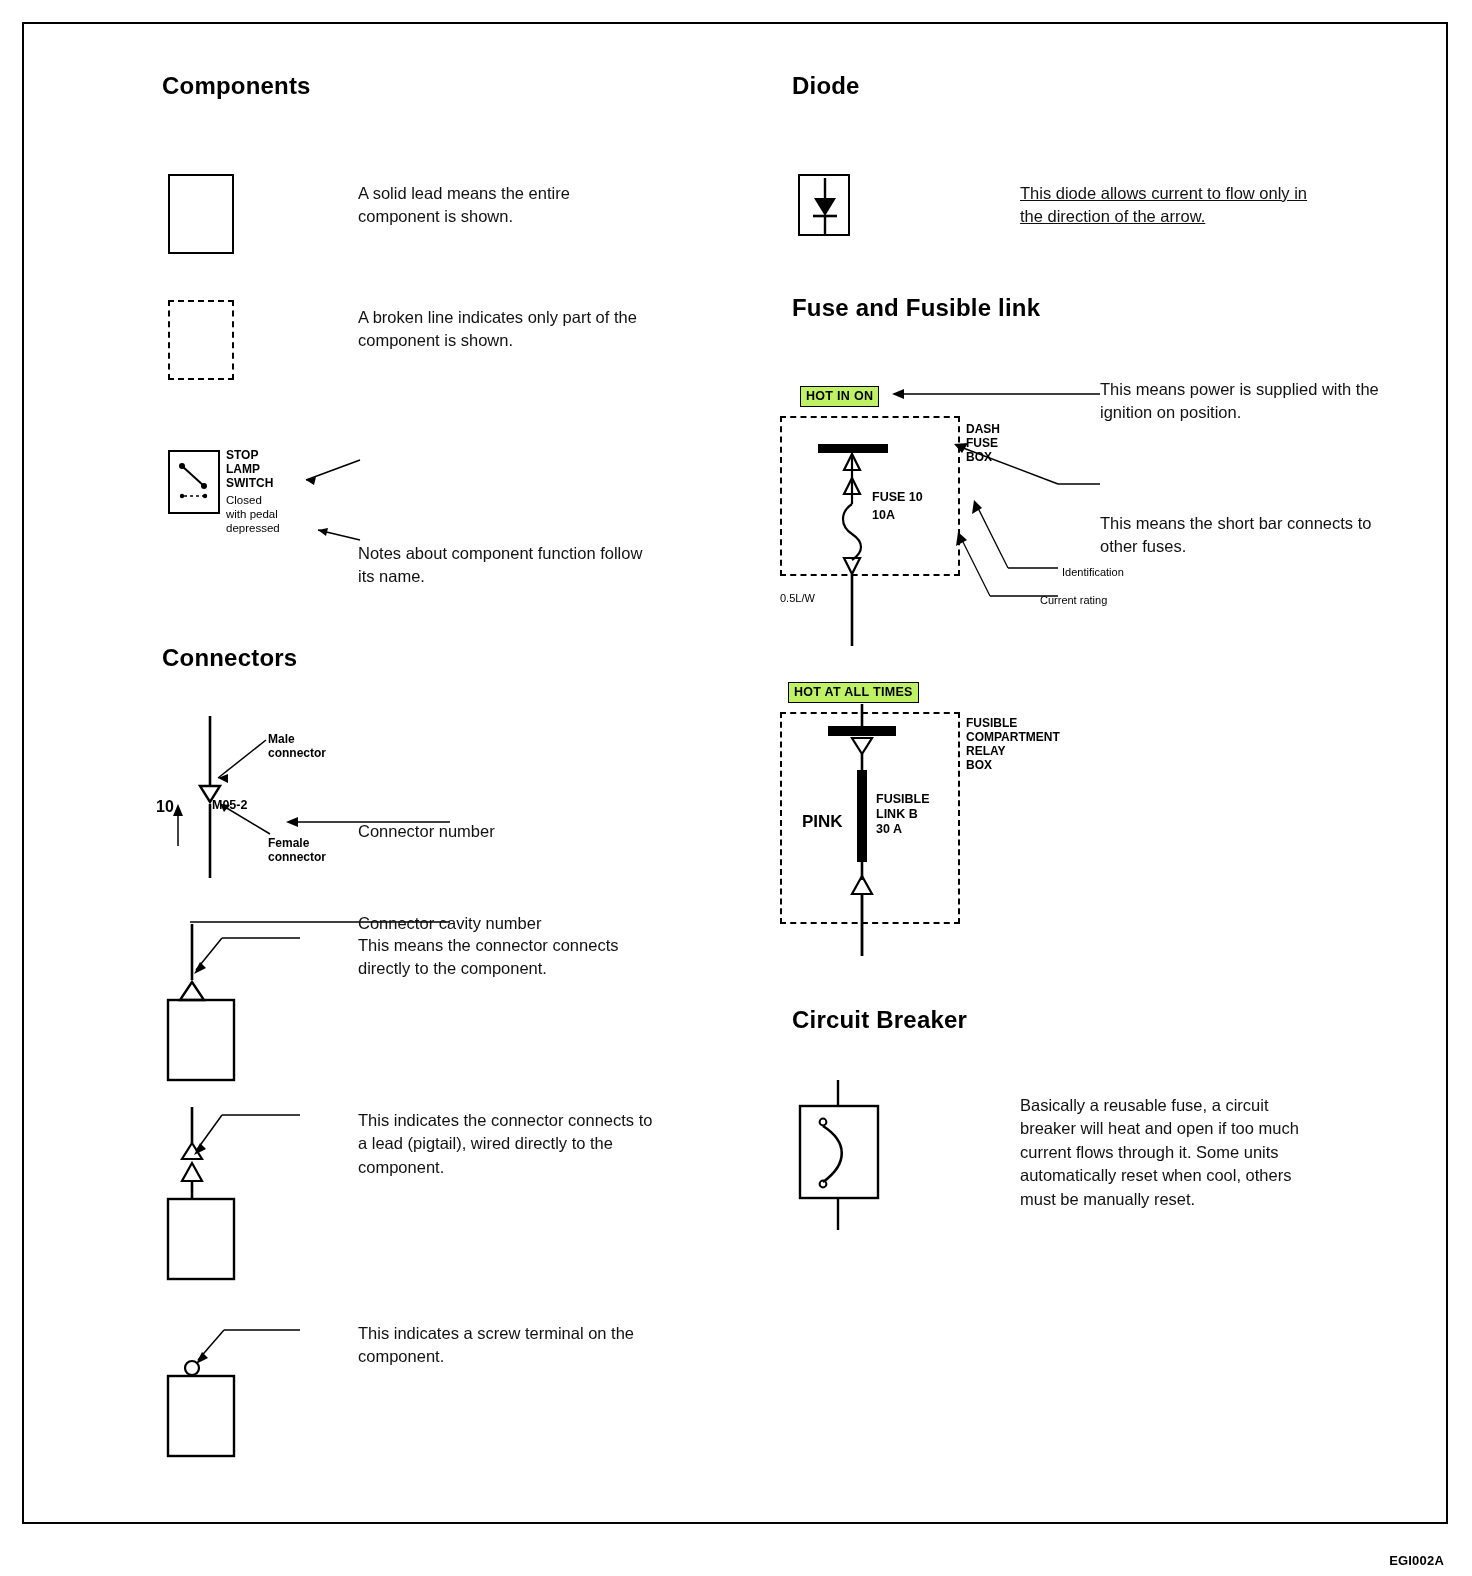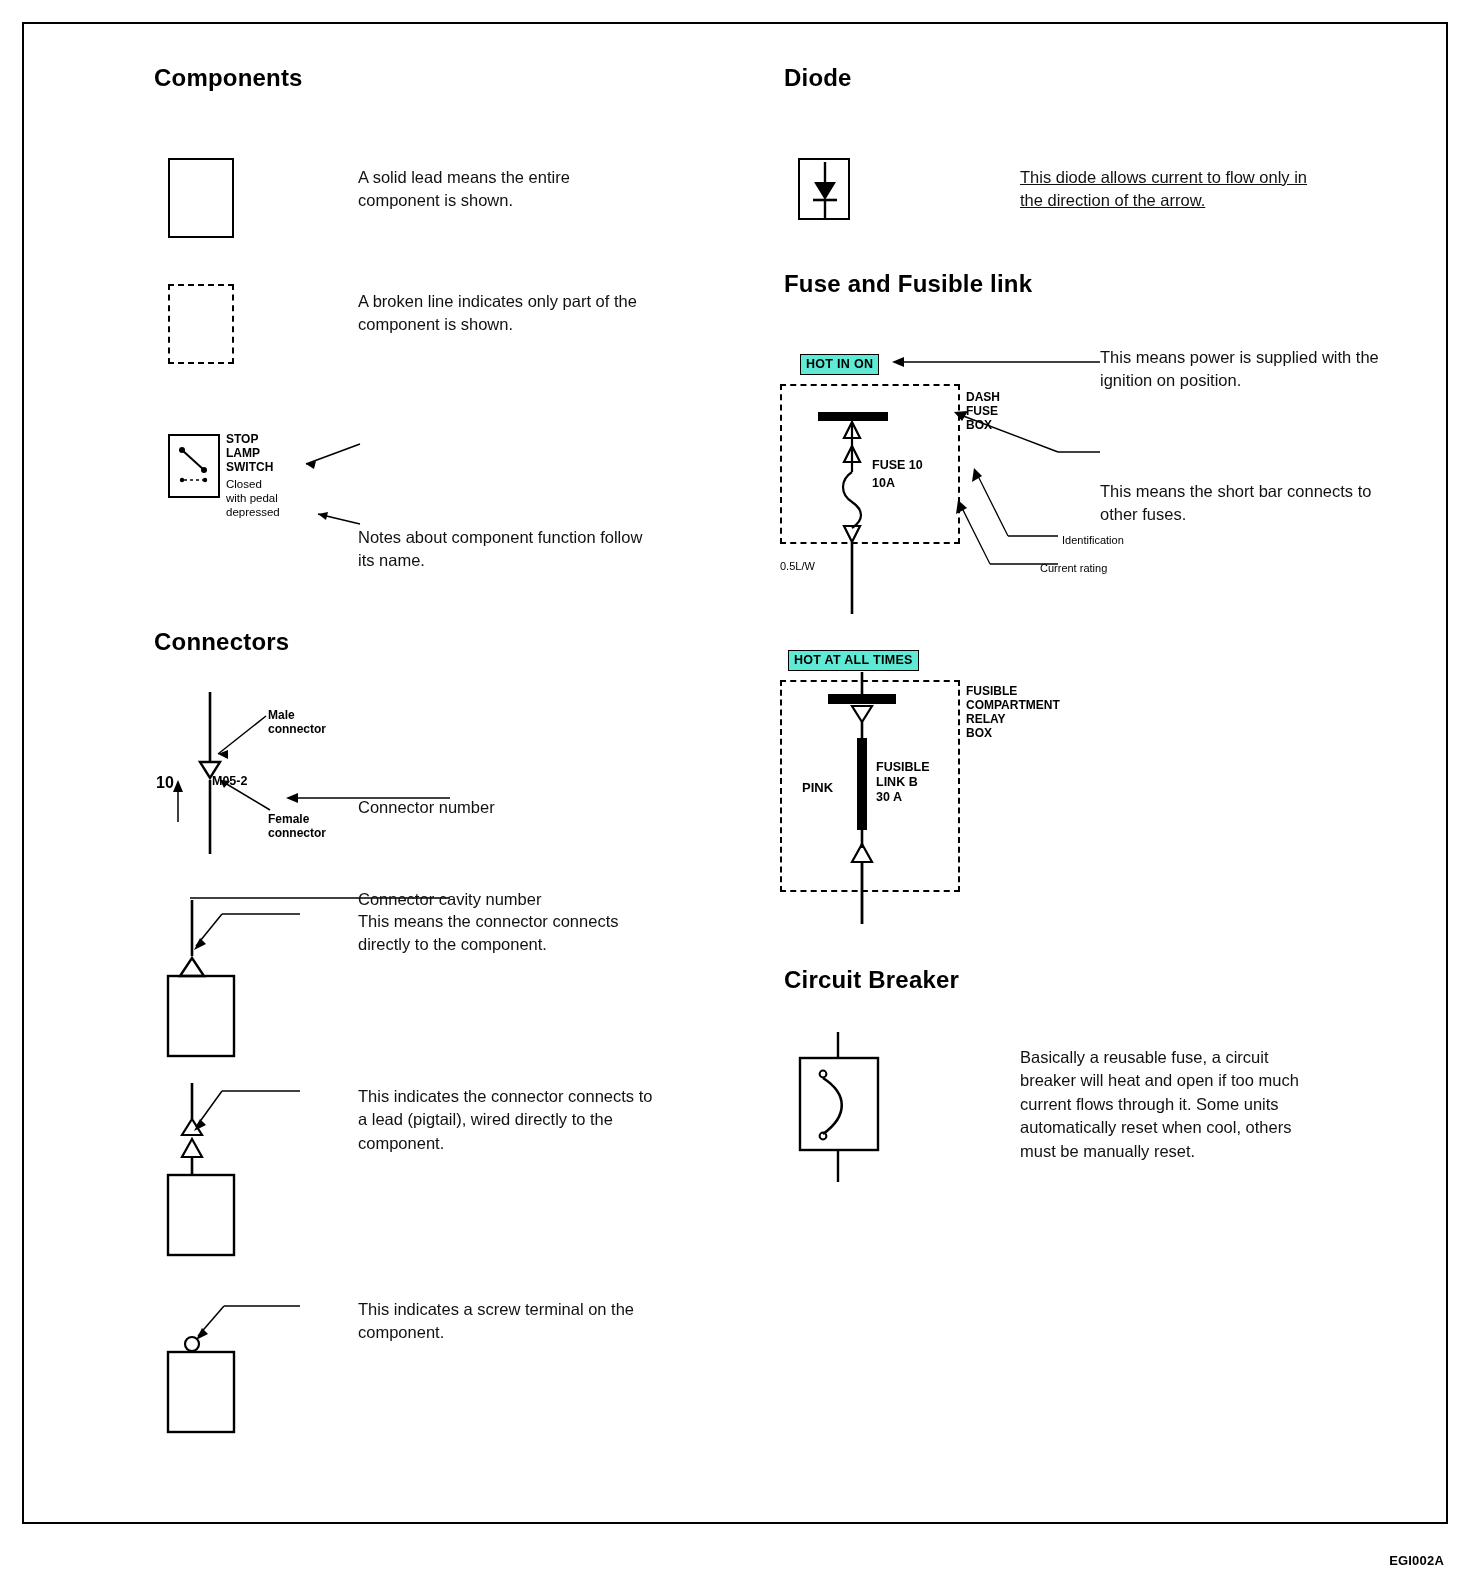--- a/index.html
+++ b/index.html
@@ -31,21 +31,21 @@
     font-size: 13px;
     font-weight: bold;
     letter-spacing: 0.2px;
   }
   .col-left { position: absolute; left: 150px; top: 60px; width: 600px; }
   .col-right { position: absolute; left: 780px; top: 60px; width: 620px; }
 
   h2.sect {
     font-size: 24px;
     font-weight: bold;
-    margin: 4px;
+    margin: 12px;
     letter-spacing: 0.2px;
   }
   .row { position: relative; }
   .desc {
     font-size: 16.5px;
     line-height: 1.42;
     color: #111;
   }
   .small-lab {
     font-size: 12px;
@@ -68,21 +68,21 @@
     border: 2.5px dashed #000;
     box-sizing: border-box;
   }
   .hotlabel {
     border: 1.5px solid #000;
     display: inline-block;
     padding: 2px 5px 3px 5px;
     font-size: 12.5px;
     font-weight: bold;
     letter-spacing: 0.3px;
-    background: #5eead4;
+    background: #bef264;
   }
   svg { display: block; overflow: visible; }
   .abs { position: absolute; }
 </style>
 </head>
 <body>
 
 <div class="page-frame"></div>
 
 <div class="col-left">
@@ -299,21 +299,21 @@
       <line x1="82" y1="190" x2="82" y2="252" stroke="#000" stroke-width="2.8"></line>
     </svg>
 
     <div class="abs small-lab" style="left:186px; top:52px; width:150px;">
       <div>FUSIBLE</div>
       <div>COMPARTMENT</div>
       <div>RELAY</div>
       <div>BOX</div>
     </div>
 
-    <div class="abs small-lab" style="left:22px; top:148px; font-size:13px;">PINK</div>
+    <div class="abs small-lab" style="left:22px; top:148px; font-size:17px;">PINK</div>
     <div class="abs small-lab" style="left:96px; top:128px; width:90px; font-size:12.5px;">
       <div>FUSIBLE</div>
       <div>LINK B</div>
       <div>30 A</div>
     </div>
   </div>
 
   <h2 class="sect">Circuit Breaker</h2>
 
   <div class="row" style="height:220px;">

